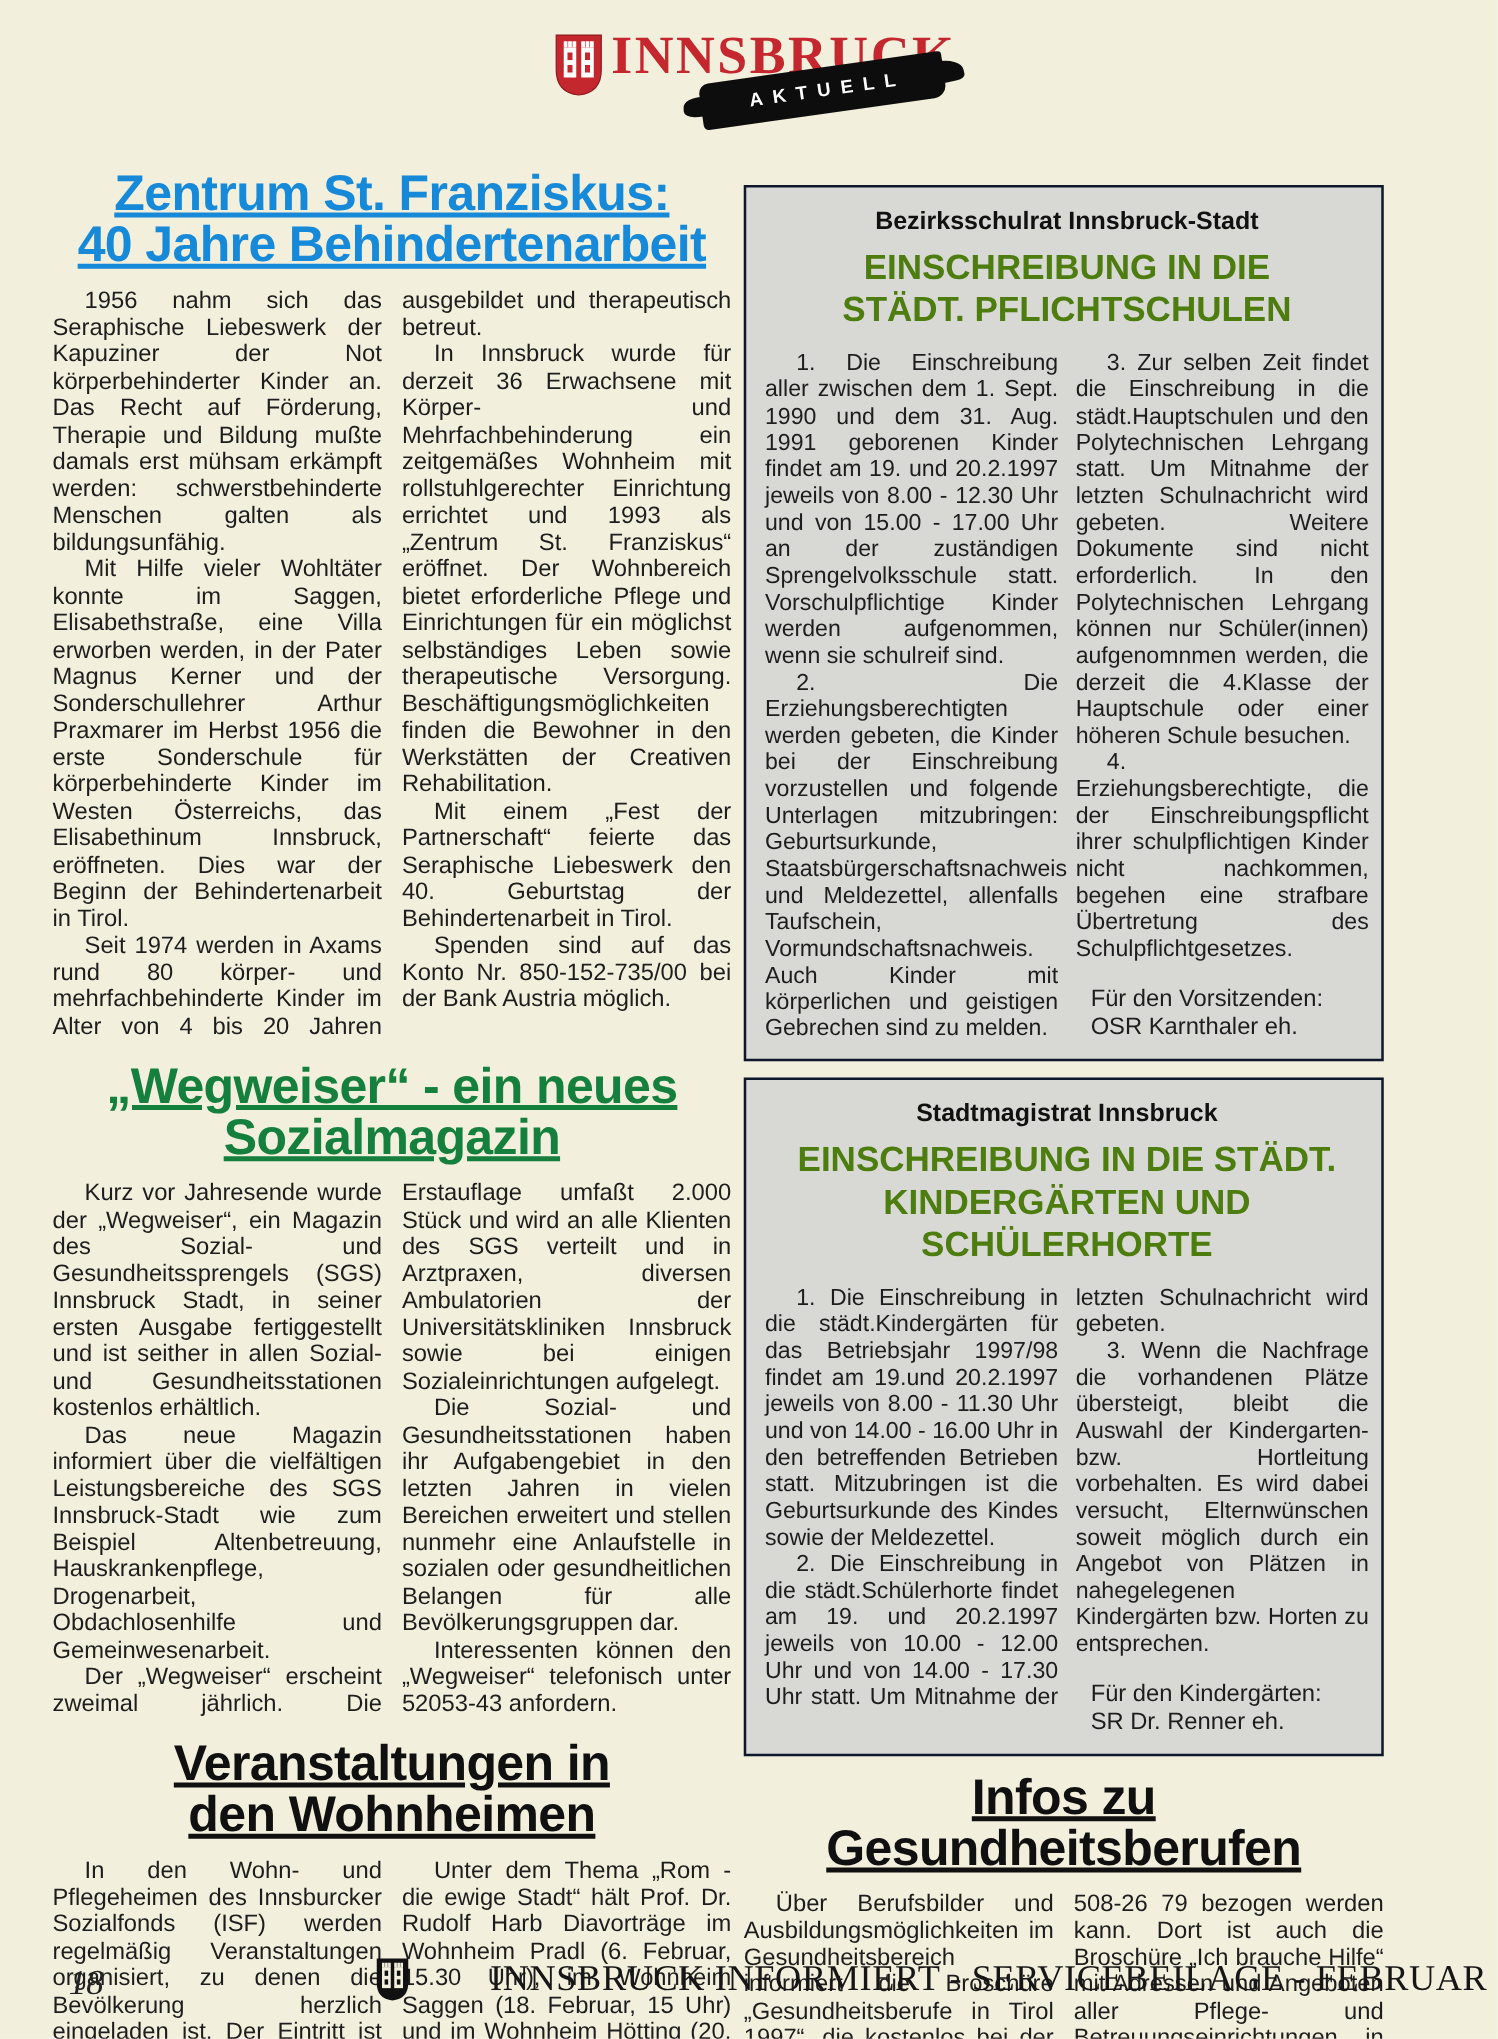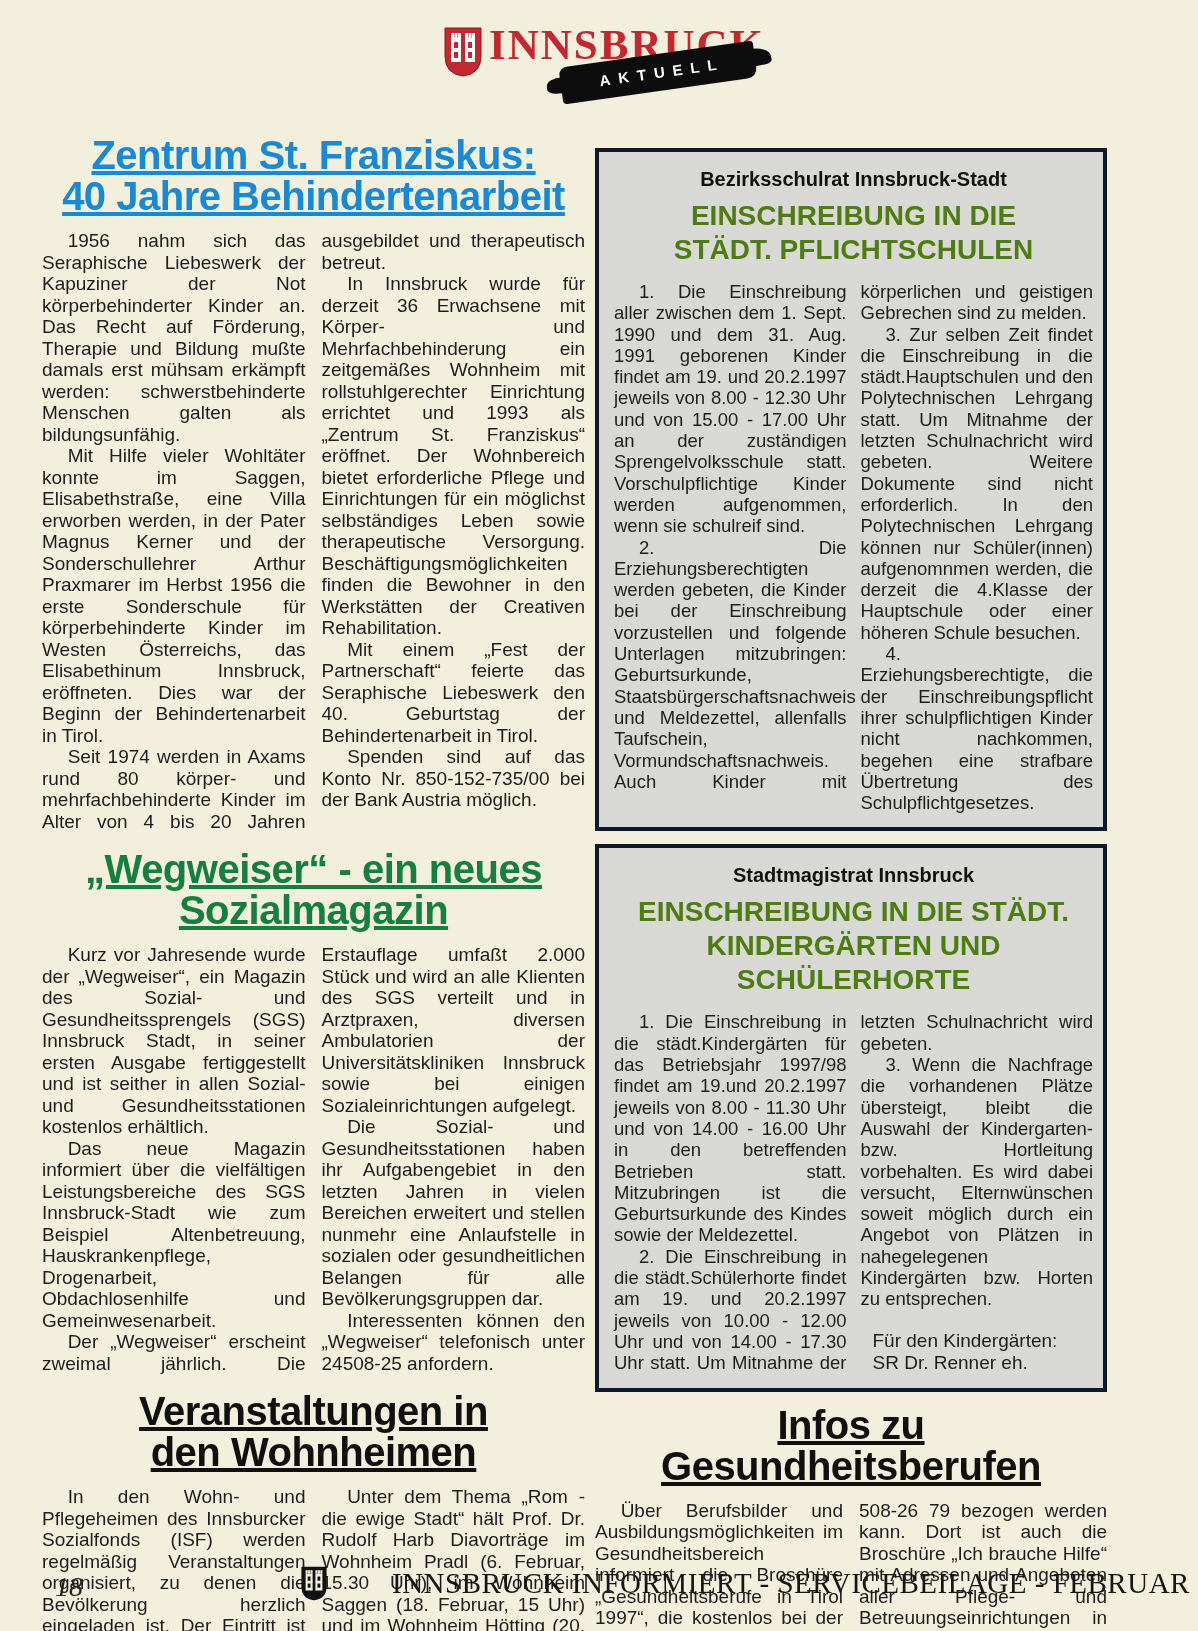--- a/index.html
+++ b/index.html
@@ -50,21 +50,21 @@
   .h-blue{color:#1689d8;}
   .h-navy{color:#15803d;}
   .h-black{color:#101010;}
   .cols{columns:2;column-gap:16px;}
   .cols p{
     margin:0;text-align:justify;text-indent:1.35em;
     font-size:19px;line-height:21.5px;
   }
   
   .notice{
-    background:#d8d9d5;border:4px solid #0f172a;
+    background:#d8d9d5;border:2px solid #0f172a;
     padding:12px 10px 14px 15px;margin-bottom:13px;
     box-sizing:border-box;width:512px;
   }
   .notice .authority{
     text-align:center;font-weight:bold;font-size:20px;color:#111;
     margin:4px 0 8px 0;
   }
   .notice h2{
     margin:0 0 14px 0;text-align:center;color:#4d7c0f;
     font-size:28px;line-height:34px;font-weight:bold;white-space:pre-line;
@@ -131,21 +131,21 @@
     </section>
 
     <section class="art">
       <h1 class="h-navy">„Wegweiser“ - ein neues
 Sozialmagazin</h1>
       <div class="cols">
         <p>Kurz vor Jahresende wurde der „Wegweiser“, ein Magazin des Sozial- und Gesundheitssprengels (SGS) Innsbruck Stadt, in seiner ersten Ausgabe fertiggestellt und ist seither in allen Sozial- und Gesundheitsstationen kostenlos erhältlich.</p>
         <p>Das neue Magazin informiert über die vielfältigen Leistungsbereiche des SGS Innsbruck-Stadt wie zum Beispiel Altenbetreuung, Hauskrankenpflege, Drogenarbeit, Obdachlosenhilfe und Gemeinwesenarbeit.</p>
         <p>Der „Wegweiser“ erscheint zweimal jährlich. Die Erstauflage umfaßt 2.000 Stück und wird an alle Klienten des SGS verteilt und in Arztpraxen, diversen Ambulatorien der Universitätskliniken Innsbruck sowie bei einigen Sozialeinrichtungen aufgelegt.</p>
         <p>Die Sozial- und Gesundheitsstationen haben ihr Aufgabengebiet in den letzten Jahren in vielen Bereichen erweitert und stellen nunmehr eine Anlaufstelle in sozialen oder gesundheitlichen Belangen für alle Bevölkerungsgruppen dar.</p>
-        <p>Interessenten können den „Wegweiser“ telefonisch unter 24508-25 anfordern.</p>
+        <p>Interessenten können den „Wegweiser“ telefonisch unter 52053-43 anfordern.</p>
       </div>
     </section>
 
     <section class="art">
       <h1 class="h-black">Veranstaltungen in
 den Wohnheimen</h1>
       <div class="cols">
         <p>In den Wohn- und Pflegeheimen des Innsburcker Sozialfonds (ISF) werden regelmäßig Veranstaltungen organisiert, zu denen die Bevölkerung herzlich eingeladen ist. Der Eintritt ist bei allen Veranstaltungen frei!</p>
         <p>Unter dem Thema „Rom - die ewige Stadt“ hält Prof. Dr. Rudolf Harb Diavorträge im Wohnheim Pradl (6. Februar, 15.30 Uhr), im Wohnheim Saggen (18. Februar, 15 Uhr) und im Wohnheim Hötting (20. Februar, 15 Uhr).</p>
       </div>
@@ -157,20 +157,24 @@
 
     <aside class="notice">
       <div class="authority">Bezirksschulrat Innsbruck-Stadt</div>
       <h2>EINSCHREIBUNG IN DIE
 STÄDT. PFLICHTSCHULEN</h2>
       <div class="cols">
         <p>1. Die Einschreibung aller zwischen dem 1. Sept. 1990 und dem 31. Aug. 1991 geborenen Kinder findet am 19. und 20.2.1997 jeweils von 8.00 - 12.30 Uhr und von 15.00 - 17.00 Uhr an der zuständigen Sprengelvolksschule statt. Vorschulpflichtige Kinder werden aufgenommen, wenn sie schulreif sind.</p>
         <p>2. Die Erziehungsberechtigten werden gebeten, die Kinder bei der Einschreibung vorzustellen und folgende Unterlagen mitzubringen: Geburtsurkunde, Staatsbürgerschaftsnachweis und Meldezettel, allenfalls Taufschein, Vormundschaftsnachweis. Auch Kinder mit körperlichen und geistigen Gebrechen sind zu melden.</p>
         <p>3. Zur selben Zeit findet die Einschreibung in die städt.Hauptschulen und den Polytechnischen Lehrgang statt. Um Mitnahme der letzten Schulnachricht wird gebeten. Weitere Dokumente sind nicht erforderlich. In den Polytechnischen Lehrgang können nur Schüler(innen) aufgenomnmen werden, die derzeit die 4.Klasse der Hauptschule oder einer höheren Schule besuchen.</p>
         <p>4. Erziehungsberechtigte, die der Einschreibungspflicht ihrer schulpflichtigen Kinder nicht nachkommen, begehen eine strafbare Übertretung des Schulpflichtgesetzes.</p>
+        <div class="sig">
+          <div>Für den Vorsitzenden:</div>
+          <div>OSR Karnthaler eh.</div>
+        </div>
       </div>
     </aside>
 
     <aside class="notice">
       <div class="authority">Stadtmagistrat Innsbruck</div>
       <h2>EINSCHREIBUNG IN DIE STÄDT.
 KINDERGÄRTEN UND
 SCHÜLERHORTE</h2>
       <div class="cols">
         <p>1. Die Einschreibung in die städt.Kindergärten für das Betriebsjahr 1997/98 findet am 19.und 20.2.1997 jeweils von 8.00 - 11.30 Uhr und von 14.00 - 16.00 Uhr in den betreffenden Betrieben statt. Mitzubringen ist die Geburtsurkunde des Kindes sowie der Meldezettel.</p>

